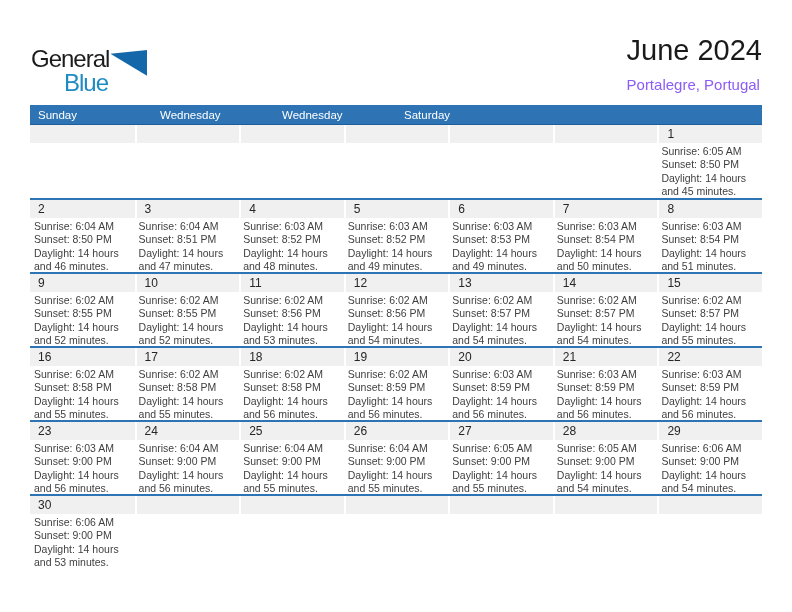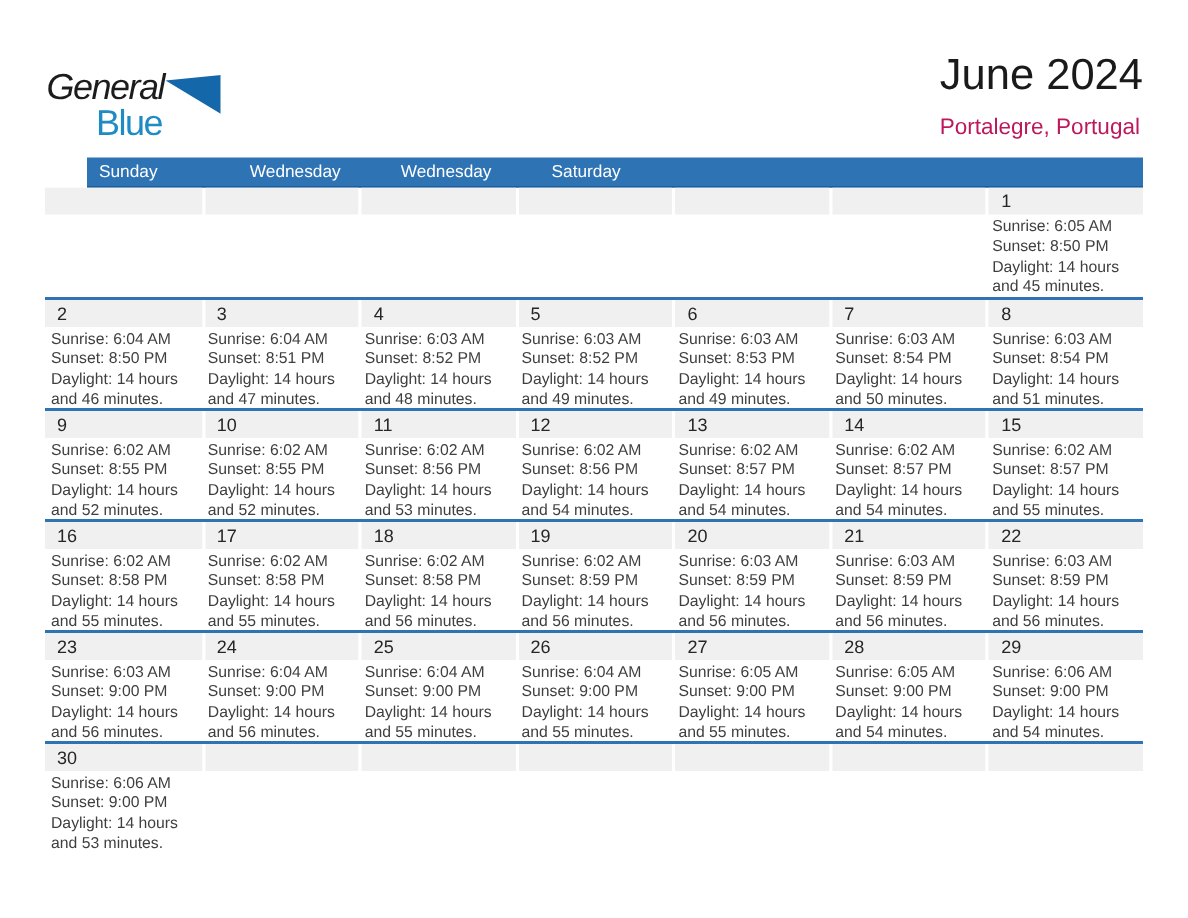--- a/index.html
+++ b/index.html
@@ -15,43 +15,42 @@
   html,body{width:792px;height:612px;}
   body{
     background:#ffffff;
     font-family:"Liberation Sans", sans-serif;
     position:relative;
     overflow:hidden;
   }
   .page{position:absolute;inset:0;}
   
   .logo{position:absolute;left:31px;top:47px;}
-  .logo-top{display:flex;align-items:flex-start;font-style:italic;}
+  .logo-top{display:flex;align-items:flex-start;}
   .logo-general{
     font-size:24px;color:#1C1C1C;letter-spacing:-1px;line-height:24px;
   }
   .logo-triangle{
     width:37px;height:26px;margin-left:1px;margin-top:3px;
     background:var(--logo-tri);
     clip-path:polygon(0 14%,100% 0,100% 100%);
   }
   .logo-blue{
     font-size:24px;color:var(--logo-blue);letter-spacing:-1px;line-height:22px;
     margin-left:33px;margin-top:-4px;
   }
   .title-block{position:absolute;right:30px;top:33px;text-align:left;}
   .page-title{font-size:29px;color:var(--ink);line-height:34px;}
-  .page-subtitle{font-size:15px;color:#be185d;line-height:18px;margin-top:9px;}
+  .page-subtitle{font-size:15px;color:#8b5cf6;line-height:18px;margin-top:9px;}
   
   .calendar{position:absolute;left:30px;top:105px;width:732px;}
   .weekday-row{
-    display:grid;grid-template-columns:repeat(7,1fr);
+    display:grid;grid-template-columns:repeat(6,1fr);
     background:var(--accent);height:20px;
     border-bottom:1px solid var(--accent-dark);
-    margin-left:28px;
   }
   .weekday{
     color:#ffffff;font-size:11.5px;line-height:20px;padding-left:8px;
     white-space:nowrap;overflow:hidden;
   }
   .week{
     display:grid;grid-template-columns:repeat(7,1fr);
     border-top:2px solid var(--accent);
     height:74px;
   }

